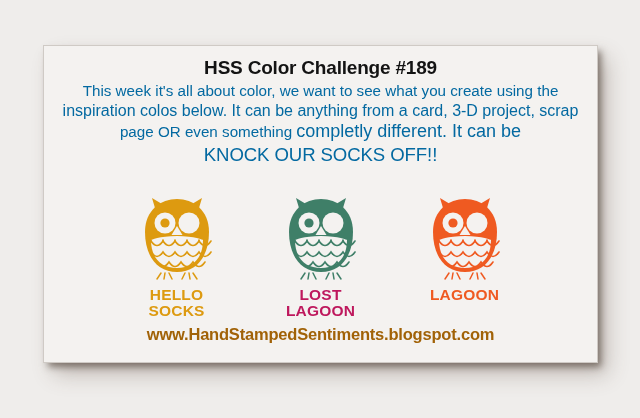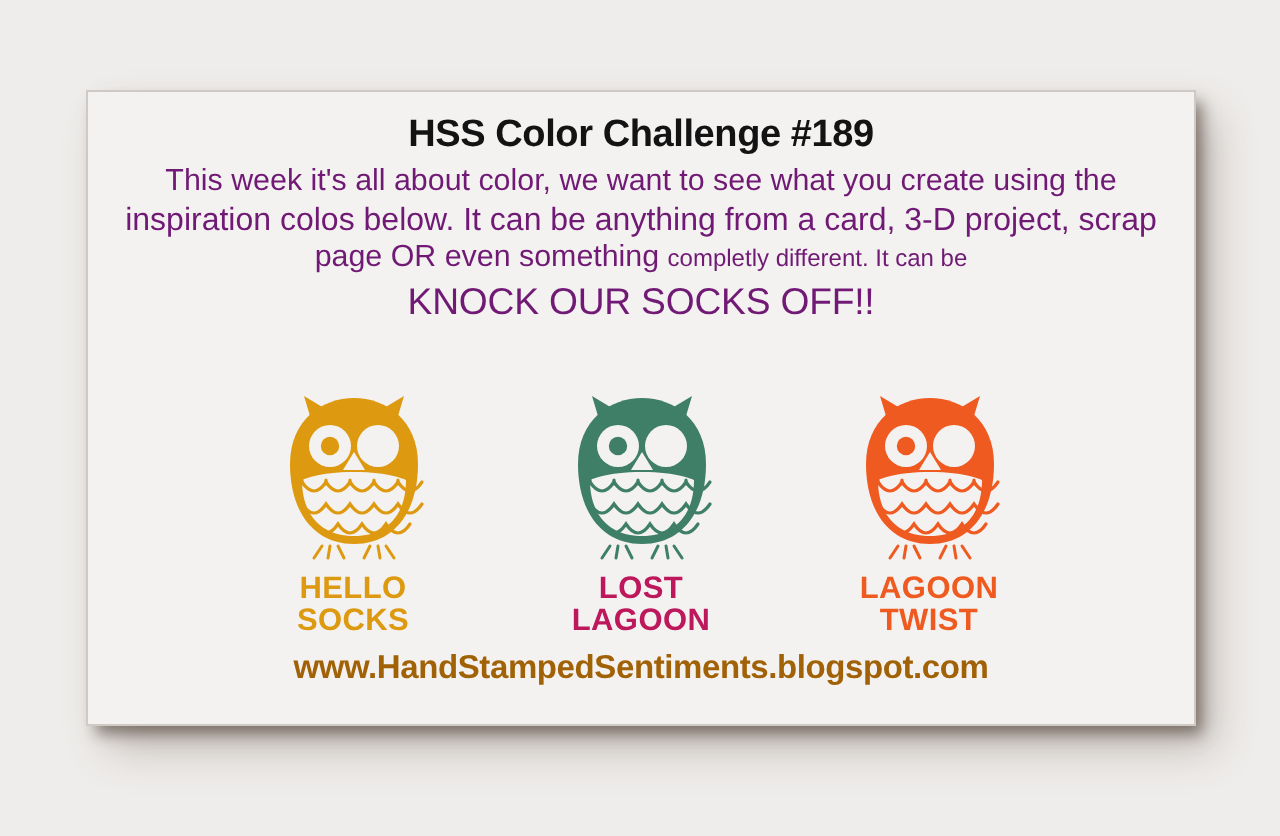--- a/index.html
+++ b/index.html
@@ -46,32 +46,32 @@
   .title {
     font-size: 19px;
     font-weight: bold;
     color: #131313;
     letter-spacing: -0.2px;
     margin: 4px 0 2px 0;
     line-height: 1.25;
   }
 
   .body-copy {
-    color: #701a75;
+    color: #0369a1;
     margin: 0;
     padding: 0 4px;
   }
   .line {
     line-height: 1.24;
     white-space: nowrap;
   }
   .l1 { font-size: 15.2px; }
   .l2 { font-size: 16px; }
   .l3 { font-size: 15.2px; }
-  .l3 .big { font-size: 12px; }
+  .l3 .big { font-size: 18px; }
   .l4 { font-size: 18.6px; letter-spacing: -0.1px; }
   .l5 { font-size: 18.6px; letter-spacing: -0.1px; }
 
   
   .owl-row {
     position: absolute;
     left: 0;
     right: 0;
     top: 150px;
     display: flex;
@@ -205,21 +205,20 @@
                 <path d="M26 44 v2 M38 44 v2 M50 44 v2 M62 44 v2 M74 44 v2"></path>
               </g>
               <g class="feet" fill="none" stroke-width="1.5" stroke-linecap="round" stroke="#ef5a21">
                 <path d="M36 77 l-4 6 M40 77 l-1 6 M44 77 l3 6"></path>
                 <path d="M60 77 l-3 6 M64 77 l1 6 M68 77 l4 6"></path>
               </g>
             </g>
           </svg>
           <div class="swatch-label" style="color: rgb(239, 90, 33);">
             <span class="l2w">LAGOON</span>
-            <span class="l2w">TWIST</span>
           </div>
         </div>
 
       </div>
 
       <div class="site-url">www.HandStampedSentiments.blogspot.com</div>
 
     </div>
   </div>
 </div>

